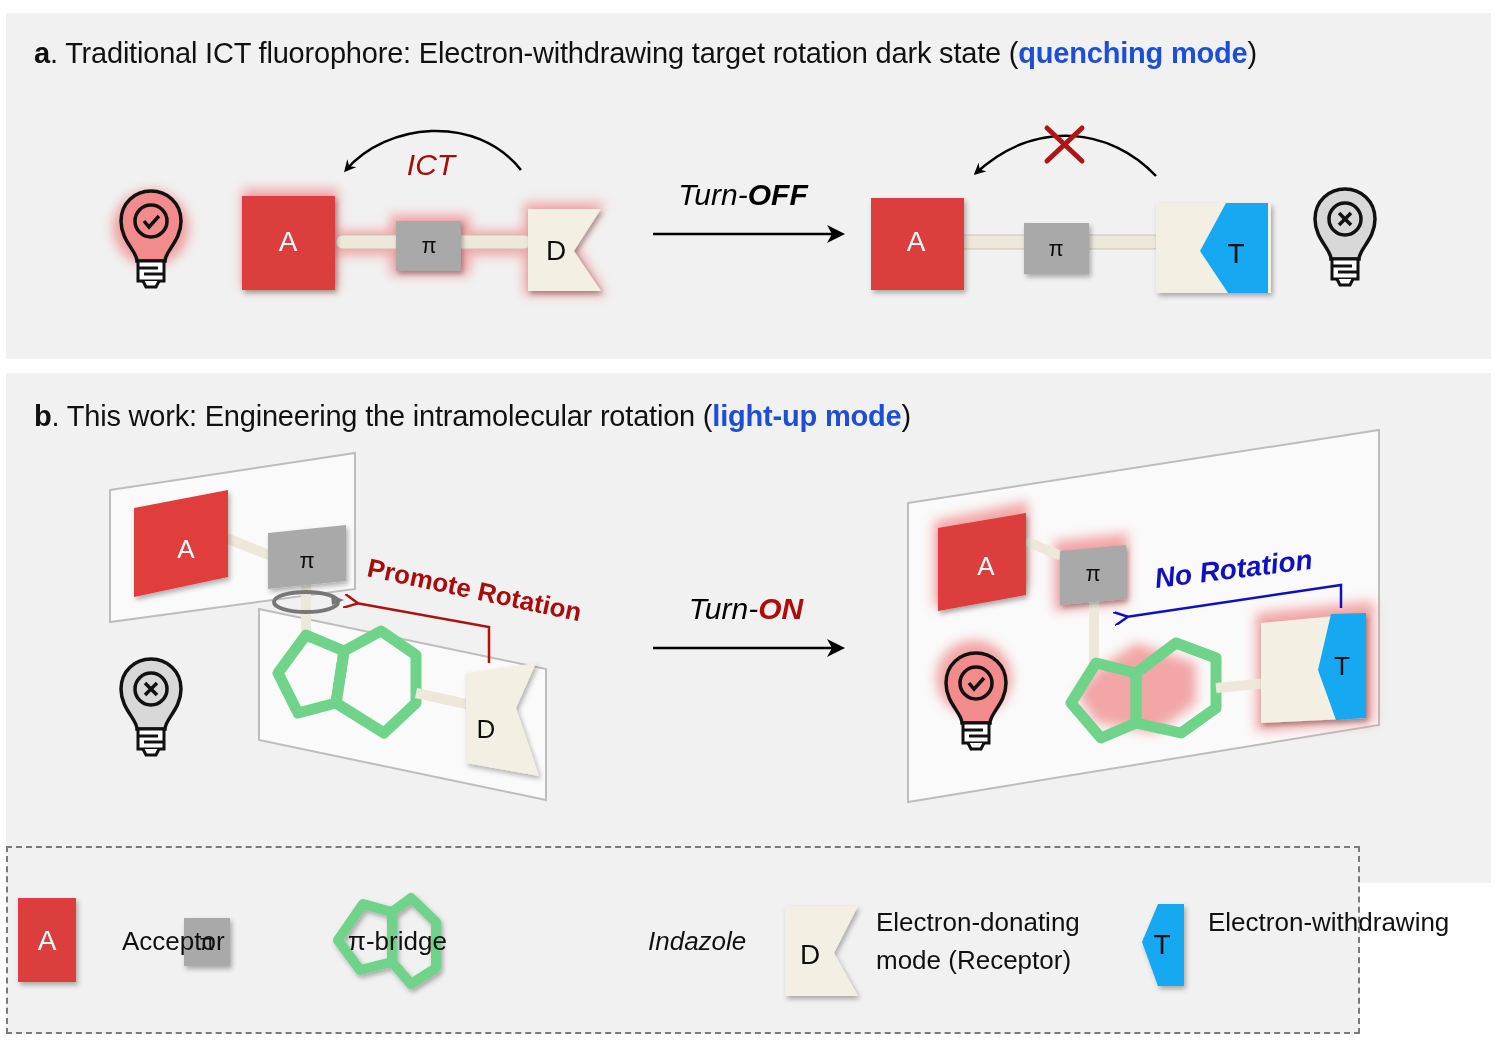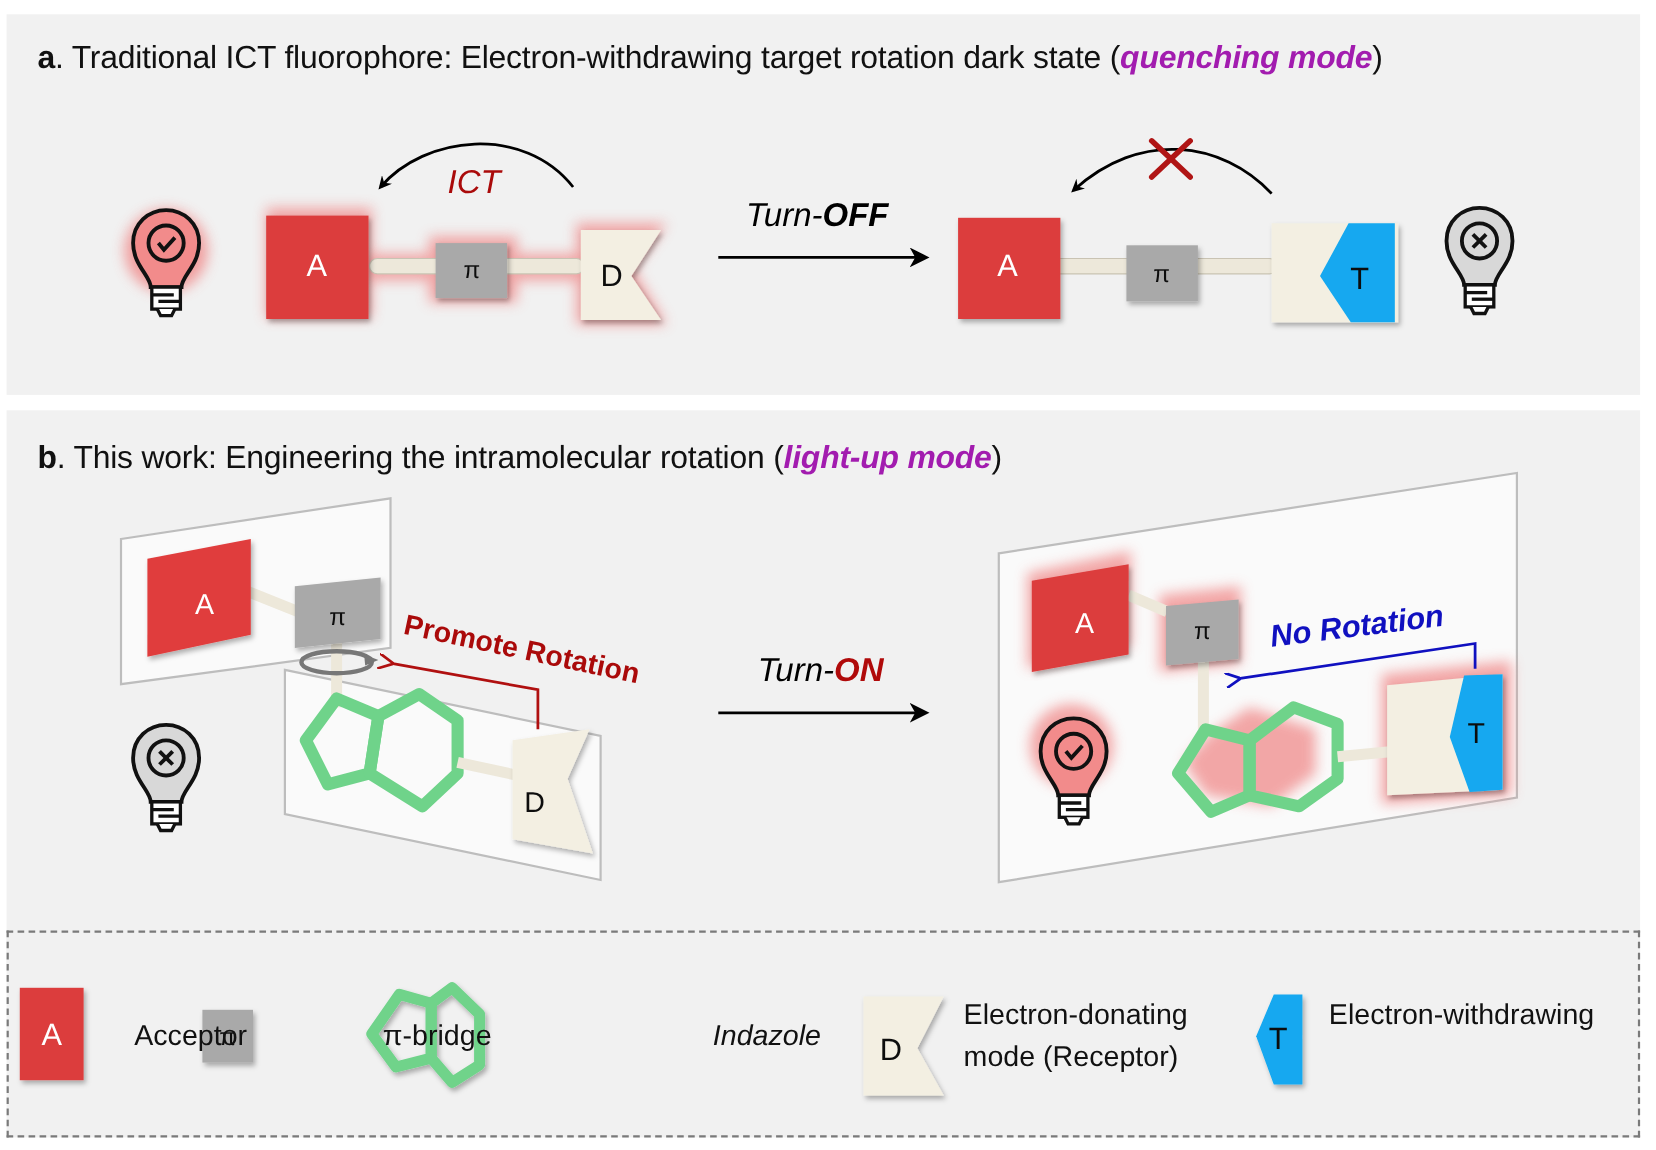--- a/index.html
+++ b/index.html
@@ -1,24 +1,24 @@
 <!DOCTYPE html>
 <html><head>
 <meta charset="utf-8">
 <style>
   html, body { margin:0; padding:0; background:#ffffff; }
   body { width:1505px; height:1045px; position:relative; overflow:hidden;
          font-family:"Liberation Sans", sans-serif; color:#111; }
   .panel { position:absolute; background:#f1f1f1; }
   #panel-a { left:6px; top:13px; width:1485px; height:346px; }
   #panel-b { left:6px; top:373px; width:1485px; height:510px; }
-  #legend { left:6px; top:846px; width:1485px; height:188px; border:2.5px dashed #7a7a7a; box-sizing:border-box; }
+  #legend { left:6px; top:846px; width:1354px; height:188px; border:2.5px dashed #7a7a7a; box-sizing:border-box; }
   .heading { position:absolute; font-size:29px; white-space:nowrap; letter-spacing:-0.2px; }
   .heading b { font-weight:bold; }
-  .heading .mode { color:#a21caf; font-style:italic; font-weight:bold; }
+  .heading .mode { color:#1d4ed8; font-weight:bold; }
   svg text { font-family:"Liberation Sans", sans-serif; }
   .legend-label { position:absolute; font-size:26px; line-height:38px; white-space:nowrap; }
 </style>
 </head>
 <body>
 
 <div class="panel" id="panel-a">
   <div class="heading" style="left:28px; top:24px;">
     <b>a</b><span>. Traditional ICT fluorophore: Electron-withdrawing target rotation dark state (</span><span class="mode">quenching mode</span><span>)</span>
   </div>

